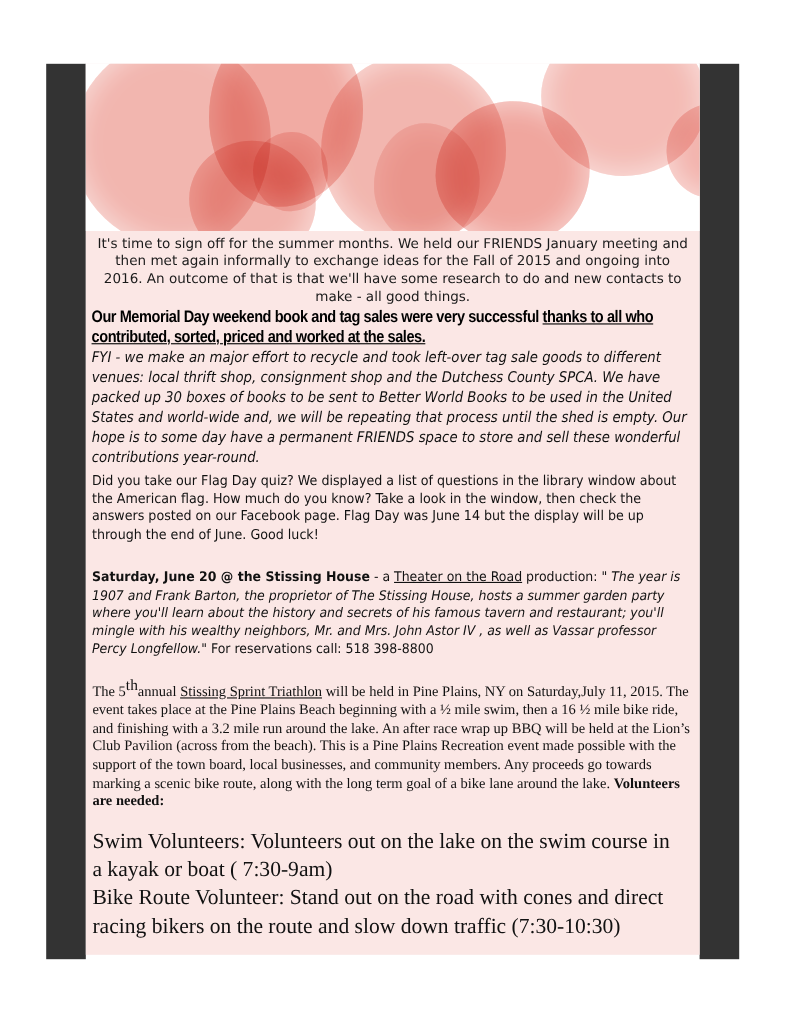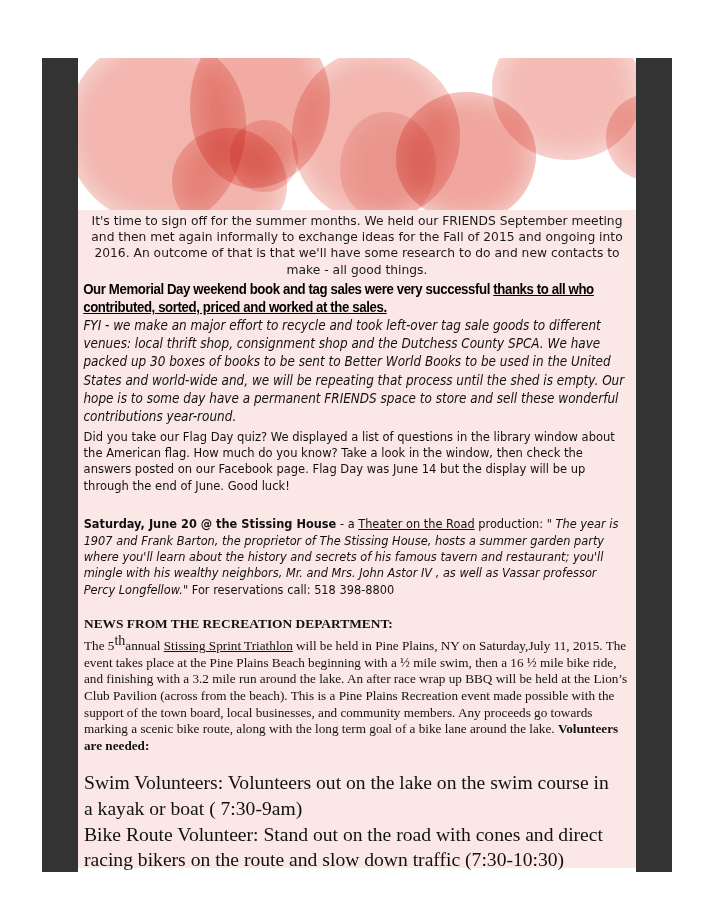--- a/index.html
+++ b/index.html
@@ -181,33 +181,32 @@
         <div class="blob" style="left: 112px; top: -40px; width: 140px; height: 170px; background: radial-gradient(at 40% 35%, rgb(238, 150, 140) 0%, rgb(238, 150, 140) 55%, rgb(238, 150, 140) 78%, rgba(255, 255, 255, 0) 100%); opacity: 0.8; border-radius: 48% 52% 55% 45% / 52% 48%; box-shadow: rgba(255, 255, 255, 0.45) 0px 0px 22px 6px inset;"></div>
         <div class="blob" style="left: 94px; top: 70px; width: 115px; height: 110px; background: radial-gradient(at 40% 35%, rgb(240, 164, 155) 0%, rgb(240, 164, 155) 55%, rgb(240, 164, 155) 78%, rgba(255, 255, 255, 0) 100%); opacity: 0.82; border-radius: 50% 50% 48% 52% / 48% 52%; box-shadow: rgba(255, 255, 255, 0.45) 0px 0px 22px 6px inset;"></div>
         <div class="blob" style="left: 152px; top: 62px; width: 68px; height: 72px; background: radial-gradient(at 40% 35%, rgb(242, 178, 171) 0%, rgb(242, 178, 171) 55%, rgb(242, 178, 171) 78%, rgba(255, 255, 255, 0) 100%); opacity: 0.8; border-radius: 52% 48% 50% 50% / 50% 50% 48% 52%; box-shadow: rgba(255, 255, 255, 0.45) 0px 0px 22px 6px inset;"></div>
         <div class="blob" style="left: 214px; top: -8px; width: 168px; height: 172px; background: radial-gradient(at 40% 35%, rgb(240, 166, 157) 0%, rgb(240, 166, 157) 55%, rgb(240, 166, 157) 78%, rgba(255, 255, 255, 0) 100%); opacity: 0.82; border-radius: 48% 52% 52% 48% / 50%; box-shadow: rgba(255, 255, 255, 0.45) 0px 0px 22px 6px inset;"></div>
         <div class="blob" style="left: 318px; top: 34px; width: 140px; height: 130px; background: radial-gradient(at 40% 35%, rgb(236, 141, 131) 0%, rgb(236, 141, 131) 55%, rgb(236, 141, 131) 78%, rgba(255, 255, 255, 0) 100%); opacity: 0.78; border-radius: 50% 50% 48% 52% / 52% 48%; box-shadow: rgba(255, 255, 255, 0.45) 0px 0px 22px 6px inset;"></div>
         <div class="blob" style="left: 414px; top: -38px; width: 150px; height: 140px; background: radial-gradient(at 40% 35%, rgb(241, 170, 162) 0%, rgb(241, 170, 162) 55%, rgb(241, 170, 162) 78%, rgba(255, 255, 255, 0) 100%); opacity: 0.8; border-radius: 52% 48% 50% 50% / 48% 52%; box-shadow: rgba(255, 255, 255, 0.45) 0px 0px 22px 6px inset;"></div>
         <div class="blob" style="left: 528px; top: 36px; width: 86px; height: 86px; background: radial-gradient(at 40% 35%, rgb(240, 161, 153) 0%, rgb(240, 161, 153) 55%, rgb(240, 161, 153) 78%, rgba(255, 255, 255, 0) 100%); opacity: 0.8; border-radius: 50% 50% 52% 48% / 50% 48% 52% 50%; box-shadow: rgba(255, 255, 255, 0.45) 0px 0px 22px 6px inset;"></div>
         <div class="blob" style="left: 262px; top: 54px; width: 96px; height: 110px; background: radial-gradient(at 40% 35%, rgb(244, 189, 182) 0%, rgb(244, 189, 182) 55%, rgb(244, 189, 182) 78%, rgba(255, 255, 255, 0) 100%); opacity: 0.7; border-radius: 48% 52% 50% 50% / 52% 48%; box-shadow: rgba(255, 255, 255, 0.45) 0px 0px 22px 6px inset;"></div>
       </div>
 
-    <p class="intro">It's time to sign off for the summer months.  We held our FRIENDS September meeting and then met again informally to exchange ideas for the Fall of 2015 and ongoing into 2016.  An outcome of that is that we'll have some research to do and new contacts to make - all good things.</p>
+    <p class="intro">It's time to sign off for the summer months.  We held our FRIENDS January meeting and then met again informally to exchange ideas for the Fall of 2015 and ongoing into 2016.  An outcome of that is that we'll have some research to do and new contacts to make - all good things.</p>
 
     <div class="headline-bold"><span>Our Memorial Day weekend book and tag sales were very successful </span><u>thanks to all who contributed, sorted, priced and worked at the sales.</u></div>
 
     <p class="fyi">FYI - we make an major effort to recycle and took left-over tag sale goods to different venues:  local thrift shop, consignment shop and the Dutchess County SPCA.  We have packed up 30 boxes of books to be sent to Better World Books to be used in the United States and world-wide and, we will be repeating that process until the shed is empty.  Our hope is to some day have a permanent FRIENDS space to store and sell these wonderful contributions year-round.</p>
 
     <p class="flagday">Did you take our Flag Day quiz?  We displayed a list of questions in the library window about the American flag.  How much do you know?  Take a look in the window, then check the answers posted on our Facebook page.  Flag Day was June 14 but the display will be up through the end of June.  Good luck!</p>
 
 
     <p class="theater"><b>Saturday, June 20 @ the Stissing House</b><span> - a </span><u>Theater on the Road</u><span> production:  " </span><i>The year is 1907 and Frank Barton, the proprietor of The Stissing House,  hosts a summer garden party where you'll learn about the history and secrets of his famous tavern and restaurant; you'll mingle with his wealthy neighbors, Mr. and Mrs. John Astor IV , as well as Vassar professor Percy Longfellow."</i><span>  For reservations call:  518 398-8800</span></p>
 
     <div class="rec">
-      <div class="rec-head">NEWS FROM THE RECREATION DEPARTMENT:</div>
       <p><span>The 5</span><sup>th</sup><span>annual </span><u>Stissing Sprint Triathlon</u><span> will be held in Pine Plains, NY on Saturday,July 11, 2015. The event takes place at the Pine Plains Beach beginning with a ½ mile swim, then a 16 ½ mile bike ride, and finishing with a 3.2 mile run around the lake. An after race wrap up BBQ will be held at the Lion’s Club Pavilion (across from the beach). This is a Pine Plains Recreation event made possible with the support of the town board, local businesses, and community members. Any proceeds go towards marking a scenic bike route, along with the long term goal of a bike lane around the lake.  </span><b>Volunteers are needed:</b></p>
     </div>
 
     <div class="volunteers">
       <span class="vol-line">Swim Volunteers: Volunteers out on the lake on the swim course in a kayak or boat ( 7:30-9am)</span>
       <span class="vol-line">Bike Route Volunteer: Stand out on the road with cones and direct racing bikers on the route and slow down traffic (7:30-10:30)</span>
     </div>
 
   </div>
 </div>

